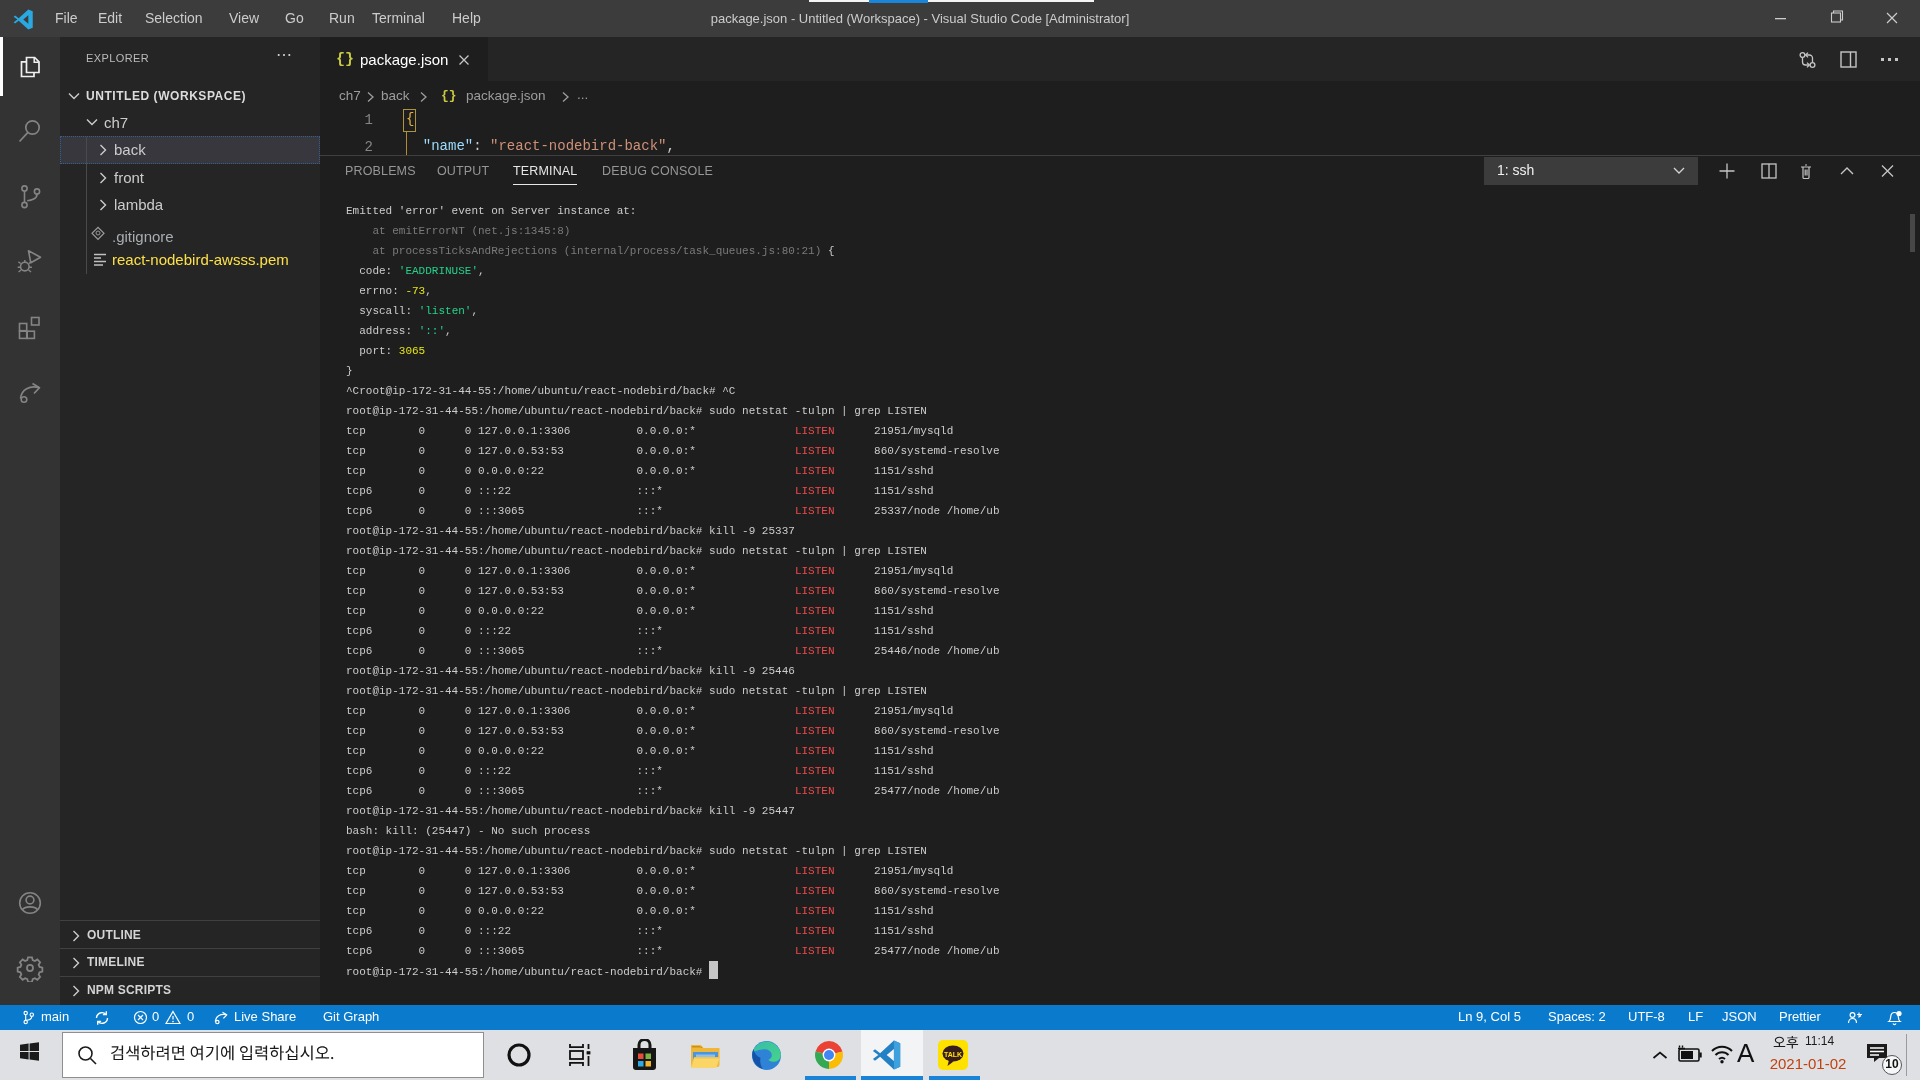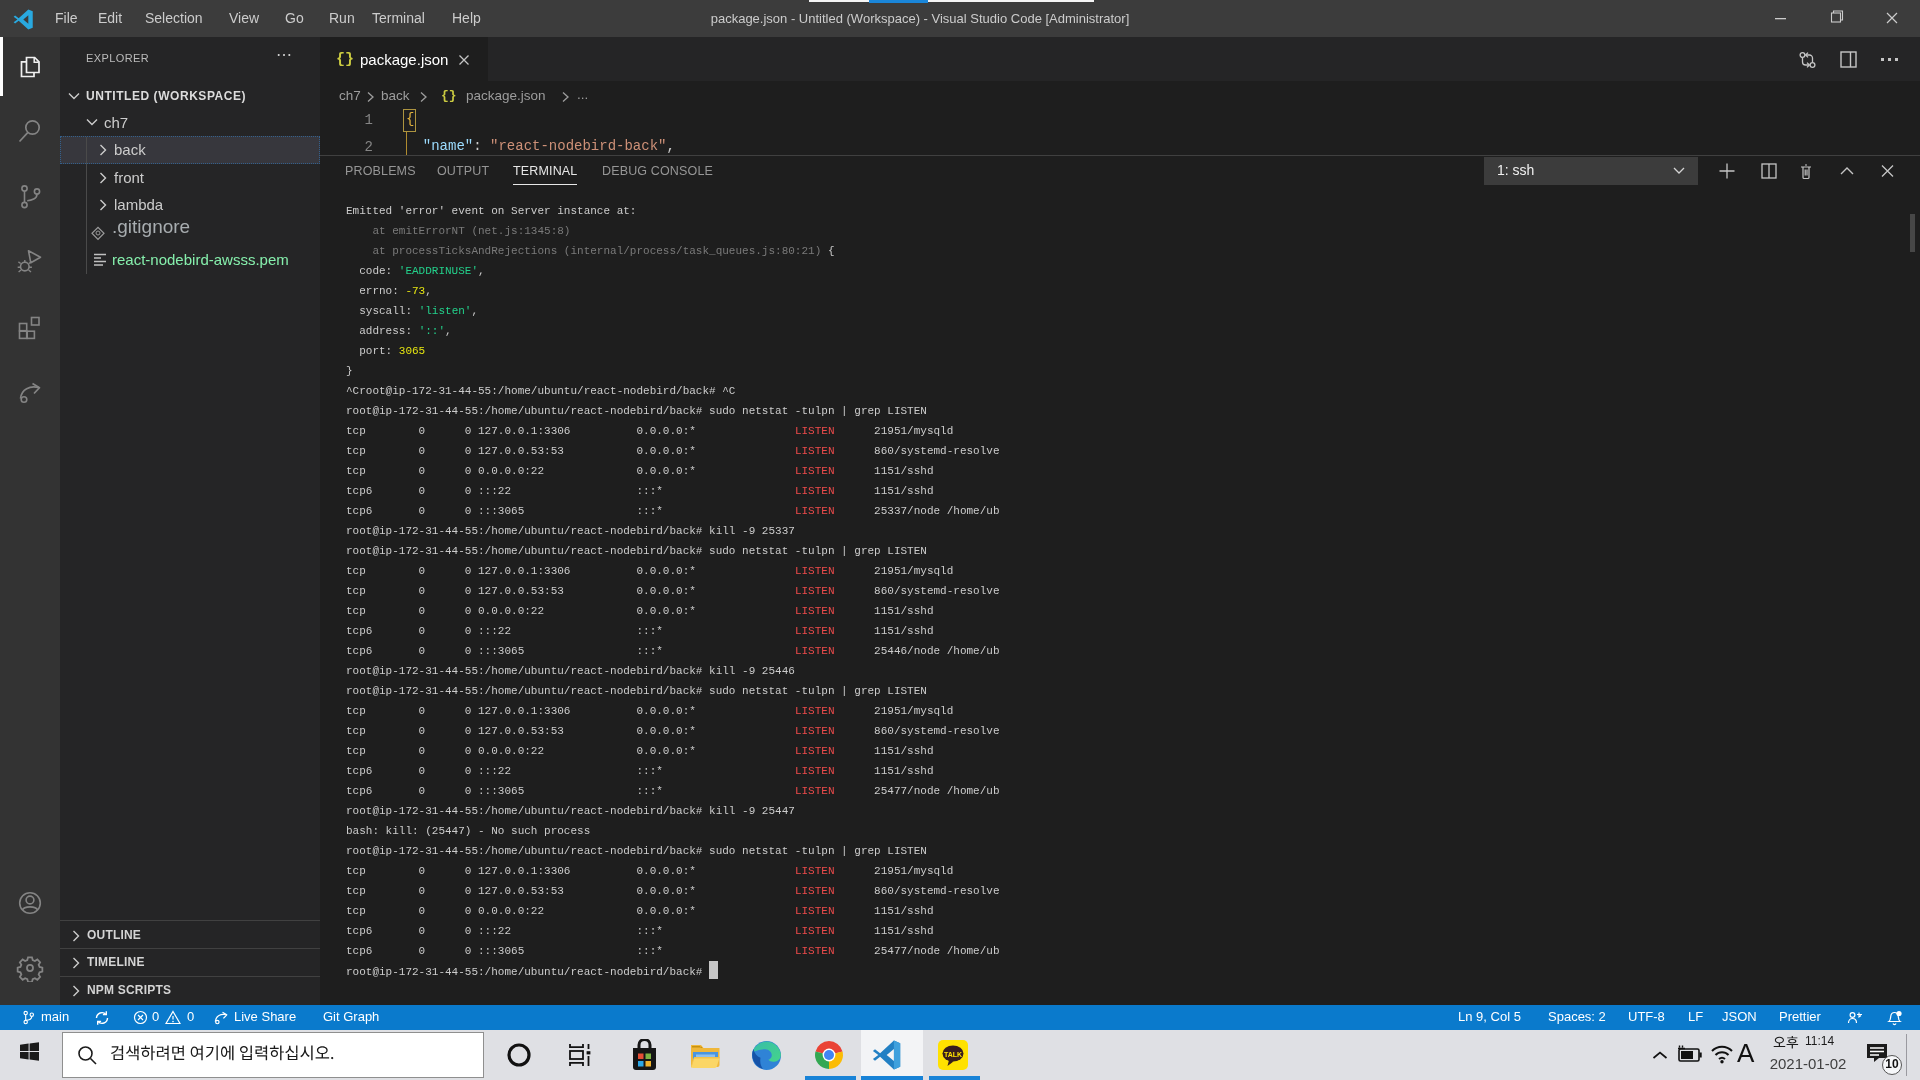--- a/index.html
+++ b/index.html
@@ -115,26 +115,26 @@
   <div class="abs" style="left:114px;top:169px;font-size:15px;color:#cccccc;">front</div>
   <svg class="abs" style="left:97px;top:198px" width="12" height="14">
       <path d="M3.5 2 l5 5 -5 5" stroke="#cccccc" stroke-width="1.4" fill="none"></path>
     </svg>
   <div class="abs" style="left:114px;top:196px;font-size:15px;color:#cccccc;">lambda</div>
 
   <svg class="abs" style="left:90px;top:225px" width="16" height="16">
     <rect x="4" y="4" width="8.5" height="8.5" transform="rotate(45 8 8)" fill="none" stroke="#9a9a9a" stroke-width="1.2"></rect>
     <circle cx="8" cy="8" r="2" fill="none" stroke="#9a9a9a" stroke-width="1"></circle>
   </svg>
-  <div class="abs" style="left:112px;top:216px;font-size:19px;color:#a8adb0;">.gitignore</div>
+  <div class="abs" style="left:112px;top:228px;font-size:15px;color:#a8adb0;">.gitignore</div>
 
   <svg class="abs" style="left:93px;top:252px" width="16" height="16">
     <path d="M1 2.5 h12 M1 6 h7 M1 9.5 h12 M1 13 h9" stroke="#c0c0c0" stroke-width="1.6" fill="none"></path>
   </svg>
-  <div class="abs" style="left:112px;top:251px;font-size:15px;color:#86efac;text-align:center;">react-nodebird-awsss.pem</div>
+  <div class="abs" style="left:112px;top:251px;font-size:15px;color:#fde047;text-align:center;">react-nodebird-awsss.pem</div>
   <div class="abs" style="left:86px;top:137px;width:1px;height:137px;background:#4a4a4a;"></div>
 
   <div class="abs" style="left:60px;top:920px;width:260px;height:1px;background:#414141;"></div>
   <svg class="abs" style="left:70px;top:929px" width="12" height="14">
       <path d="M3.5 2 l5 5 -5 5" stroke="#cccccc" stroke-width="1.4" fill="none"></path>
     </svg>
   <div class="abs" style="left:87px;top:928px;font-size:12px;font-weight:bold;color:#d4d4d4;letter-spacing:0.2px;">OUTLINE</div>
   <div class="abs" style="left:60px;top:948px;width:260px;height:1px;background:#414141;"></div>
   <svg class="abs" style="left:70px;top:956px" width="12" height="14">
       <path d="M3.5 2 l5 5 -5 5" stroke="#cccccc" stroke-width="1.4" fill="none"></path>
@@ -390,21 +390,21 @@
     <path d="M2 7 a14 14 0 0 1 20 0" fill="none" stroke="#111" stroke-width="2"></path>
     <path d="M5.5 11 a9 9 0 0 1 13 0" fill="none" stroke="#111" stroke-width="2"></path>
     <path d="M9 15 a4.7 4.7 0 0 1 6 0" fill="none" stroke="#111" stroke-width="2"></path>
     <circle cx="12" cy="17.8" r="1.7" fill="#111"></circle>
   </svg>
   <div class="abs" style="left:1737px;top:8px;font-size:26px;color:#111;">A</div>
   <svg class="abs" style="left:1773px;top:0" width="75" height="26" viewBox="0 0 75 26">
         <path transform="translate(0,17.5)" fill="#1b1b1b" d="M6.4 -9.8C8.4 -9.8 9.9 -8.9 9.9 -7.4C9.9 -6.0 8.4 -5.0 6.4 -5.0C4.4 -5.0 2.9 -6.0 2.9 -7.4C2.9 -8.9 4.4 -9.8 6.4 -9.8ZM0.7 -1.5V-0.5H12.2V-1.5H7.0V-4.1C9.4 -4.3 11.0 -5.6 11.0 -7.4C11.0 -9.4 9.1 -10.8 6.4 -10.8C3.8 -10.8 1.8 -9.4 1.8 -7.4C1.8 -5.6 3.5 -4.3 5.8 -4.1V-1.5Z M19.3 -8.5C16.7 -8.5 15.2 -7.7 15.2 -6.3C15.2 -5.0 16.7 -4.2 19.3 -4.2C21.9 -4.2 23.4 -5.0 23.4 -6.3C23.4 -7.7 21.9 -8.5 19.3 -8.5ZM19.3 -7.6C21.1 -7.6 22.2 -7.1 22.2 -6.3C22.2 -5.6 21.1 -5.1 19.3 -5.1C17.4 -5.1 16.4 -5.6 16.4 -6.3C16.4 -7.1 17.4 -7.6 19.3 -7.6ZM18.7 -11.6V-10.1H14.2V-9.2H24.4V-10.1H19.9V-11.6ZM13.6 -3.4V-2.4H18.7V1.1H19.9V-2.4H25.1V-3.4Z"></path>
       </svg>
       <div class="abs" style="left:1805px;top:4px;font-size:12px;color:#1b1b1b;">11:14</div>
-  <div class="abs" style="left:1766px;top:25px;width:84px;text-align:center;font-size:15px;color:#404040;">2021-01-02</div>
+  <div class="abs" style="left:1766px;top:25px;width:84px;text-align:center;font-size:15px;color:#c2410c;">2021-01-02</div>
   <svg class="abs" style="left:1866px;top:13px" width="22" height="20" viewBox="0 0 22 20">
     <path d="M1 1 h20 v14 h-8 l-5 4 v-4 h-7 Z" fill="#1b1b1b"></path>
     <path d="M4 5 h14 M4 8.5 h14 M4 12 h9" stroke="#fff" stroke-width="1.6"></path>
   </svg>
   <div class="abs" style="left:1882px;top:25px;width:20px;height:20px;border-radius:50%;background:#f6f7f9;border:1.5px solid #555;font-size:12px;font-weight:bold;color:#111;text-align:center;line-height:17px;">10</div>
   <div class="abs" style="left:1906px;top:4px;width:1px;height:42px;background:#9a9aa0;"></div>
     </div>
 
 </div>
 

